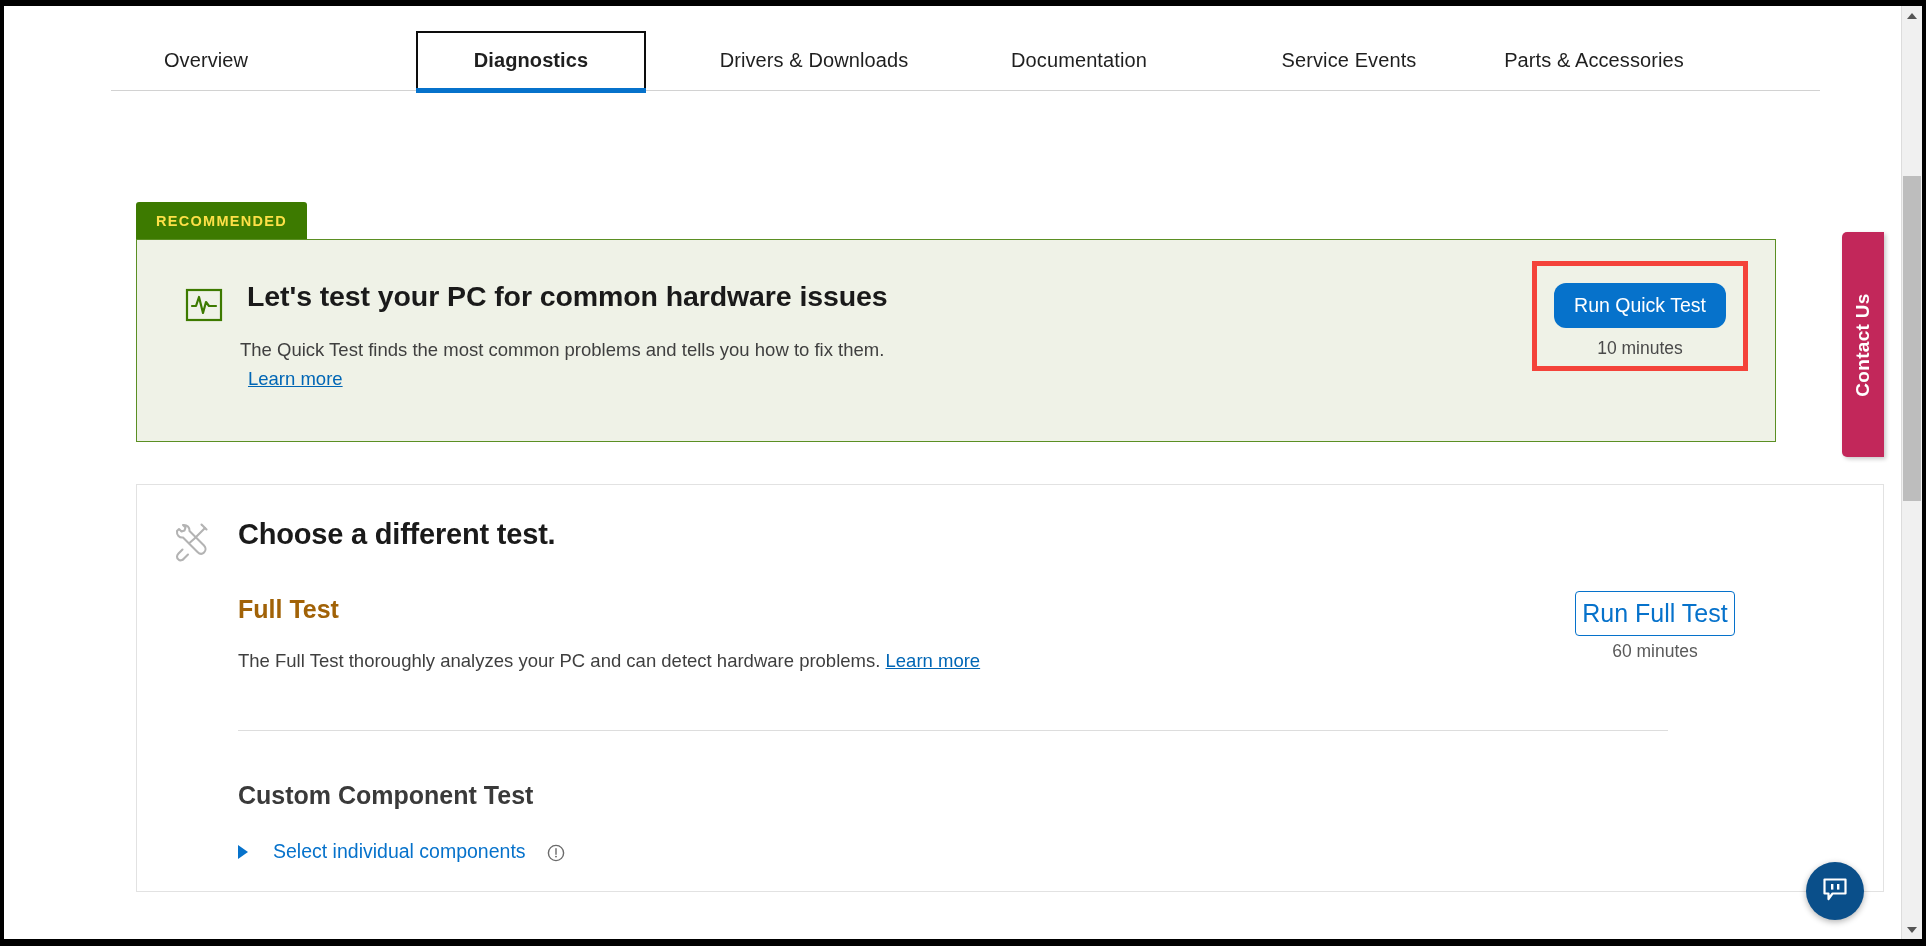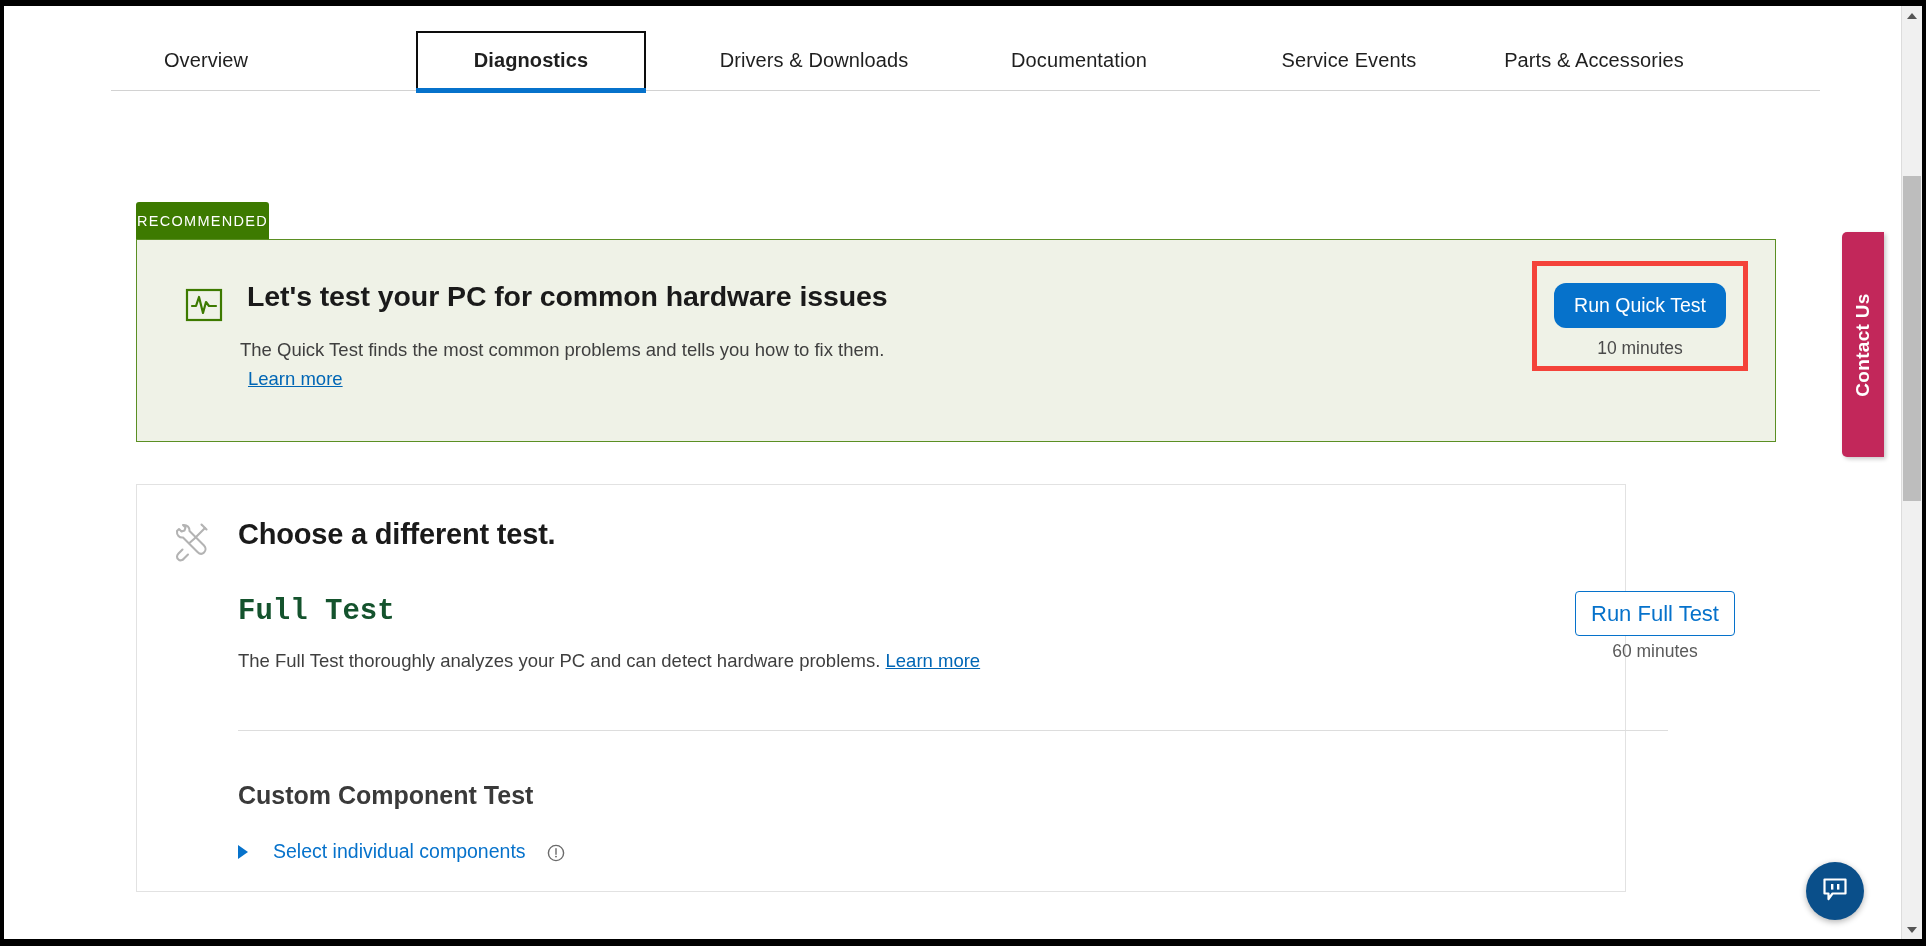--- a/index.html
+++ b/index.html
@@ -69,25 +69,25 @@
     width: calc(100% + 4px);
     height: 5px;
     background: #0672cb;
   }
 
   
   #recommended-tab {
     position: absolute;
     left: 132px; top: 196px;
     height: 37px;
-    padding: 0 1px;
+    padding: 0 20px;
     background: #3d7a00;
-    color: #ffffff;
+    color: #fde047;
     font-size: 14.5px;
-    font-weight: normal;
+    font-weight: bold;
     letter-spacing: 1.3px;
     display: flex;
     align-items: center;
     border-radius: 3px 3px 0 0;
   }
 
   
   #quick-card {
     position: absolute;
     left: 132px; top: 233px;
@@ -152,21 +152,21 @@
     width: 172px;
     text-align: center;
     font-size: 17.5px;
     color: #4a4a4a;
   }
 
   
   #choose-card {
     position: absolute;
     left: 132px; top: 478px;
-    width: 1490px;
+    width: 1748px;
     height: 408px;
     background: #ffffff;
     border: 1px solid #e2e2e2;
   }
   #tools-icon {
     position: absolute;
     left: 34px; top: 37px;
     width: 42px; height: 42px;
   }
   #choose-title {
@@ -174,42 +174,41 @@
     left: 101px; top: 33px;
     font-size: 29px;
     font-weight: bold;
     color: #1a1a1a;
     letter-spacing: -.2px;
   }
 
   #fulltest-name {
     position: absolute;
     left: 101px; top: 110px;
-    font-size: 29px;
-    color: #14532d;
-    font-family: Liberation Mono, monospace;
+    font-size: 25px;
+    color: #a16207;
   }
   #fulltest-desc {
     position: absolute;
     left: 101px; top: 165px;
     font-size: 18.5px;
     color: #3f3f3f;
   }
   #fulltest-learn {
     color: #0066b5;
     text-decoration: underline;
     cursor: pointer;
   }
   #run-full-btn {
     position: absolute;
     left: 1438px; top: 106px;
     width: 160px; height: 45px;
     background: #ffffff;
     color: #0672cb;
-    font-size: 22px;
+    font-size: 25px;
     border: 1px solid #0672cb;
     border-radius: 4px;
     cursor: pointer;
     font-family: "Liberation Sans", sans-serif;
     display: flex; align-items: center; justify-content: center;
   }
   #full-duration {
     position: absolute;
     left: 1438px; top: 156px;
     width: 160px;

